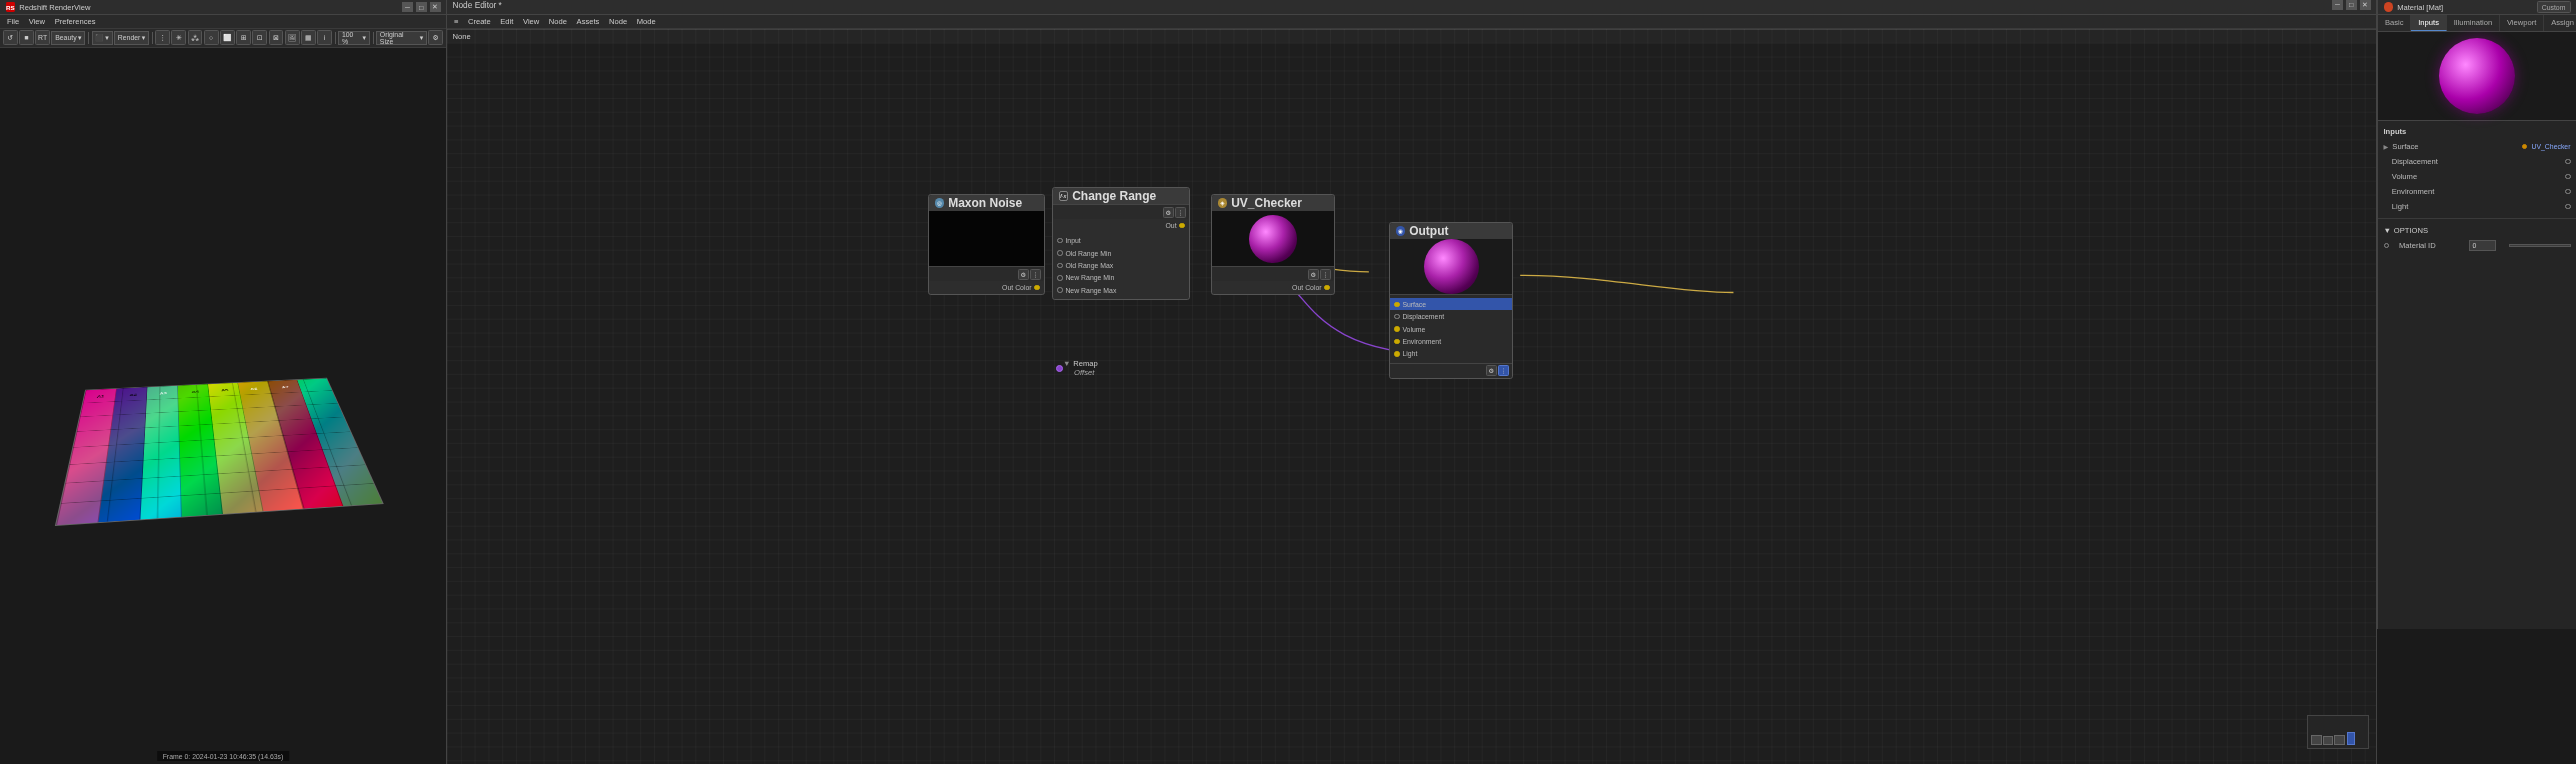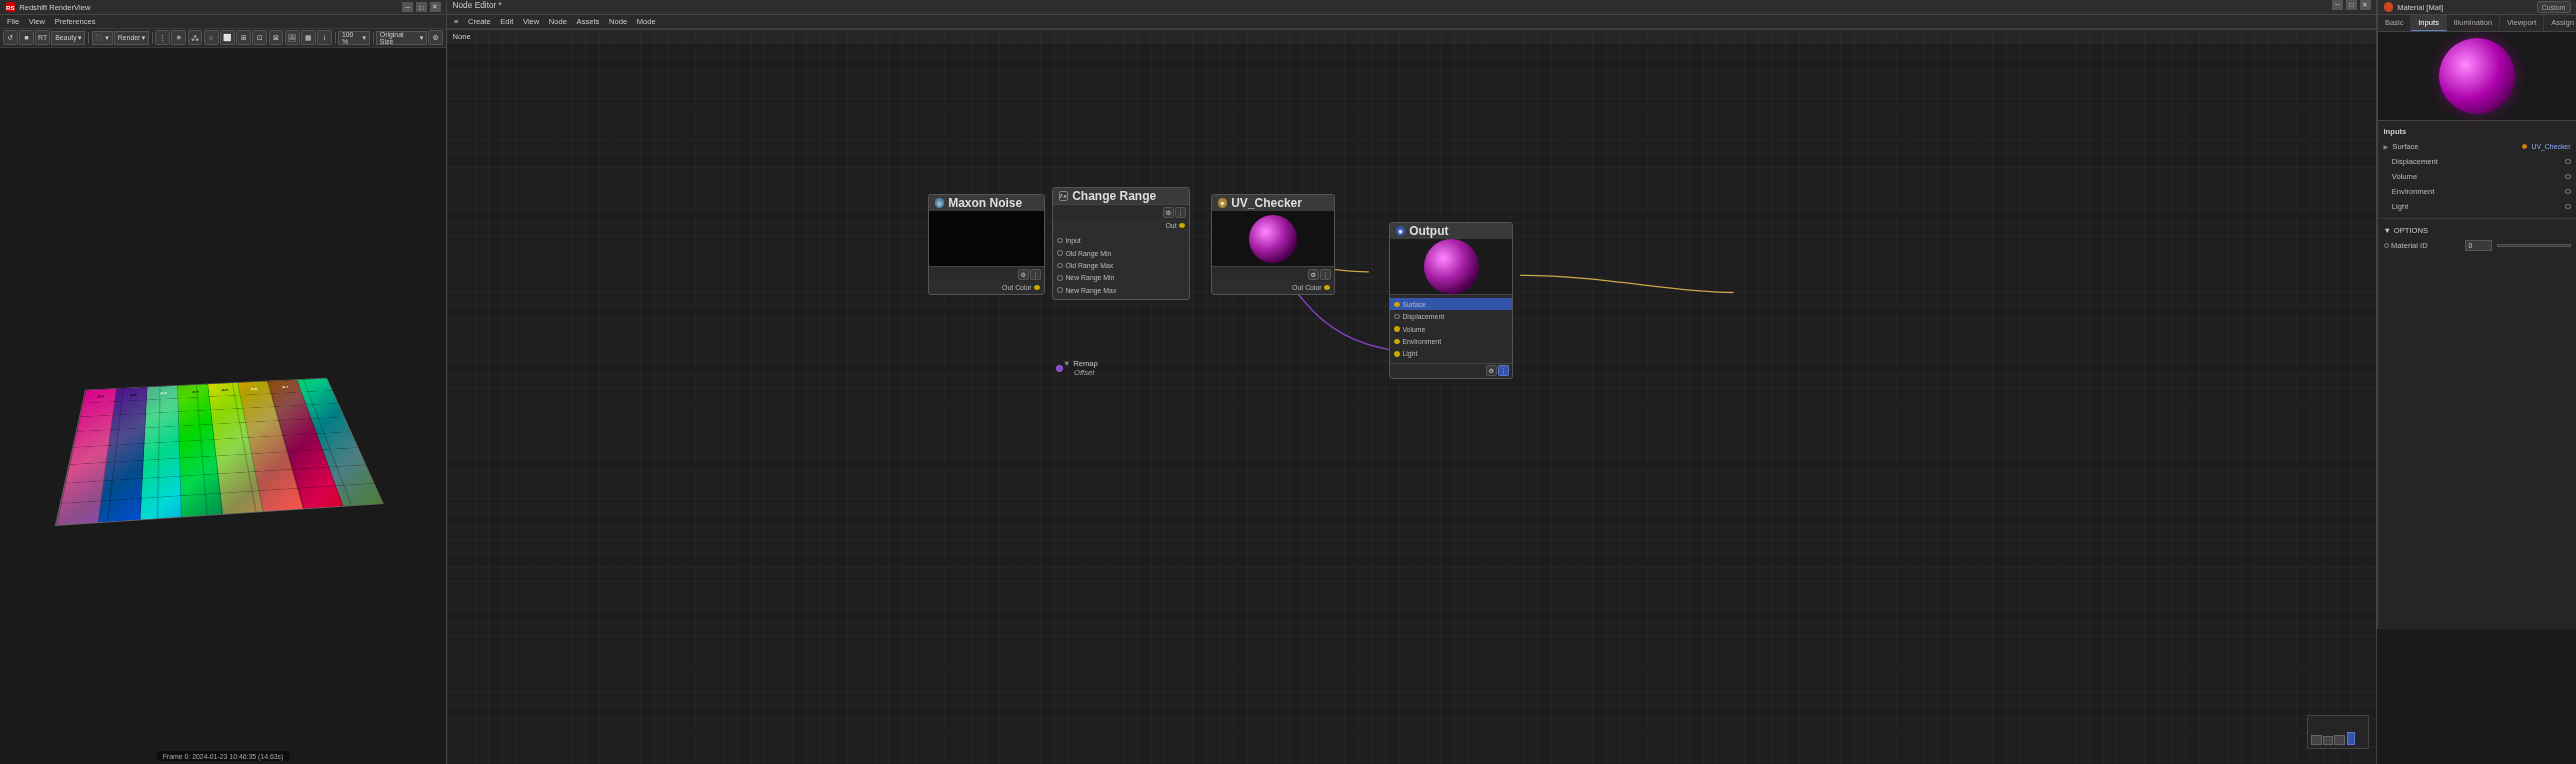--- a/index.html
+++ b/index.html
@@ -496,21 +496,21 @@
       font-size: 7.6px;
       color: #ccc;
       cursor: pointer;
     }
 
     .mat-id-row {
       display: flex;
       align-items: center;
       height: 15px;
       padding: 0 5.5px;
-      gap: 2px;
+      gap: 10px;
     }
 
     .mat-id-input {
       width: 34px;
       height: 11px;
       background: #3a3a3a;
       border: 0.7px solid #555;
       color: #ccc;
       font-size: 6.9px;
       padding: 0 2.8px;

